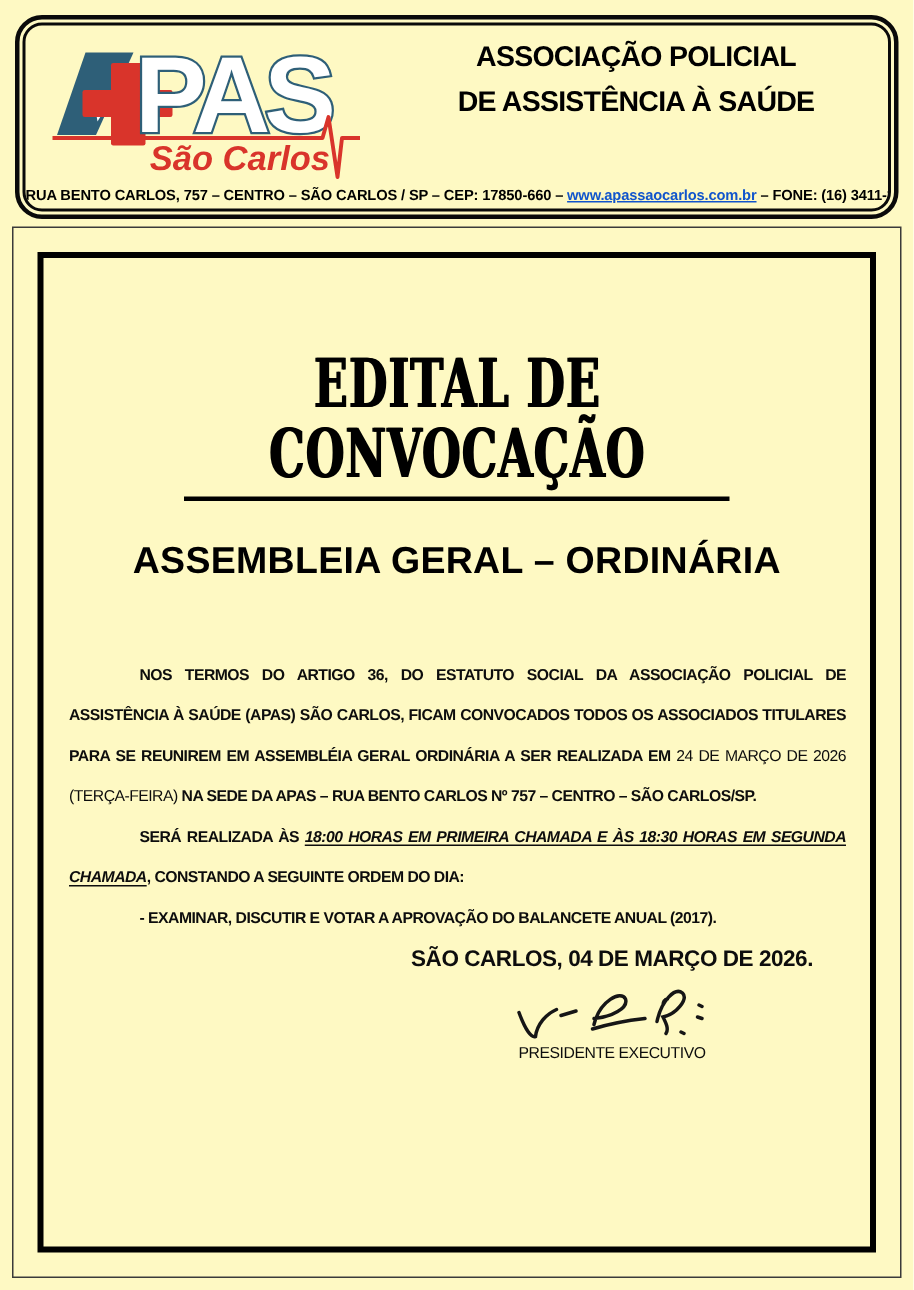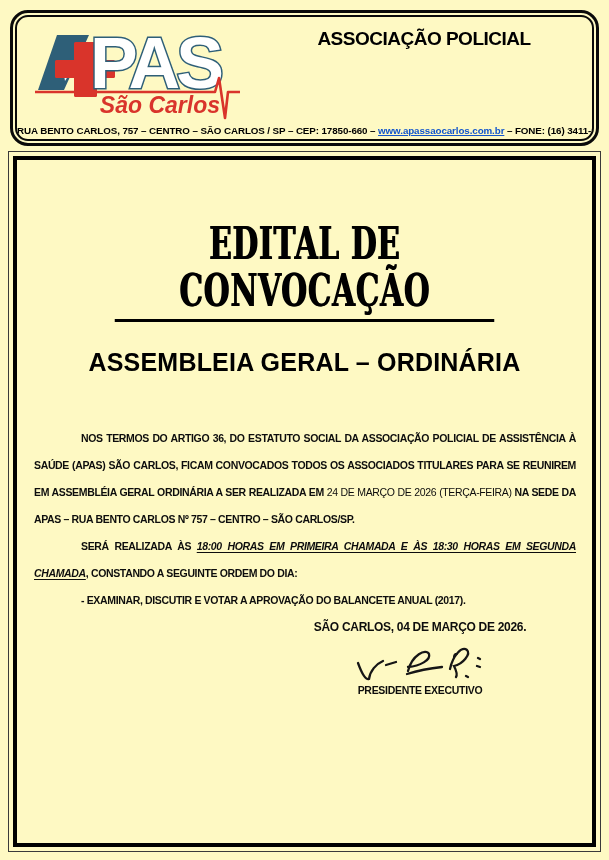--- a/index.html
+++ b/index.html
@@ -18,45 +18,45 @@
               letter-spacing:-0.5px; white-space:nowrap; }
   .slogan { margin-top:5px; font-size:12.5px; font-weight:700; font-style:italic;
             color:#000; letter-spacing:-0.2px; white-space:nowrap; }
   .address-line { position:absolute; left:0; right:0; bottom:3px; text-align:center;
                   font-size:9.8px; font-weight:700; letter-spacing:-0.1px;
                   white-space:nowrap; color:#000; }
   .address-line a { color:#1155cc; text-decoration:underline; }
 
   
   .main-box { position:absolute; left:8px; top:151px; width:593px; height:701px;
-              border:1px solid #3a3a3a; padding:4px; }
+              border:1px solid #3a3a3a; padding:16px; }
   .main-box-inner { width:100%; height:100%; border:4px solid #000; position:relative; }
 
   .doc-title-wrap { text-align:center; margin-top:60px; }
   .doc-title { display:inline-block; transform:scaleX(0.66); transform-origin:center;
                font-family:"DejaVu Serif", serif; font-weight:bold; font-size:45px;
                letter-spacing:1px; color:#000; text-shadow:1.4px 0 0 #000;
                border-bottom:3px solid #000; padding:0 6px 4px 6px; line-height:1.05; }
   .doc-subtitle { text-align:center; margin-top:26px; font-size:25px; font-weight:800;
                   letter-spacing:0.2px; color:#000; }
 
   .doc-body { margin:48px 16px 0 17px; font-size:10.5px; line-height:27px;
               letter-spacing:-0.35px; font-weight:600; color:#0d0d0d; }
   .doc-body p { text-align:justify; text-indent:47px; }
   .doc-body p.agenda { text-align:left; }
   .seg-underline { text-underline-offset:2px; }
   .seg-bold { font-weight:400; }
   .seg-emph { font-weight:800; font-style:italic; text-decoration:underline;
               text-underline-offset:2px; }
 
   .sig-block { width:280px; margin:0 16px 0 auto; text-align:center; }
-  .date-line { font-size:12px; line-height:27px; letter-spacing:-0.3px; font-weight:600; }
+  .date-line { font-size:15px; line-height:27px; letter-spacing:-0.3px; font-weight:600; }
   .signature-svg { display:block; margin:2px auto 0 auto; }
   .signer-name  { font-size:10.5px; line-height:14px; letter-spacing:-0.3px; font-weight:600; }
-  .signer-title { font-size:10.5px; line-height:15px; letter-spacing:-0.3px; font-weight:700; }
+  .signer-title { font-size:10.5px; line-height:15px; letter-spacing:-0.3px; font-weight:400; }
 </style>
 </head>
 <body>
 
 <div class="page">
 
   <div class="header-box">
     <div class="header-box-inner">
 
       <div class="logo-wrap">
@@ -71,20 +71,21 @@
           <text x="58" y="63" font-family="Liberation Sans, sans-serif" font-size="72" font-weight="bold" fill="#ffffff" stroke="#2e5f78" stroke-width="3" style="paint-order:stroke" letter-spacing="-4" textLength="130" lengthAdjust="spacingAndGlyphs">PAS</text>
 
           <path d="M3,67 L183,67 L187,53 L193,93 L196,67 L208,67" fill="none" stroke="#d9342b" stroke-width="2.6" stroke-linejoin="round"></path>
 
           <text x="188" y="88" text-anchor="end" font-family="Liberation Sans, sans-serif" font-size="23" font-weight="bold" font-style="italic" fill="#d9342b">São Carlos</text>
         </svg>
       </div>
 
       <div class="org-block">
         <div class="org-line">ASSOCIAÇÃO POLICIAL</div>
+        <div class="org-line">DE ASSISTÊNCIA À SAÚDE</div>
       </div>
 
       <div class="address-line"><span>RUA BENTO CARLOS, 757 – CENTRO – SÃO CARLOS / SP – CEP: 17850-660 – </span><a href="#">www.apassaocarlos.com.br</a><span> – FONE: (16) 3411-3656</span></div>
     </div>
   </div>
 
   <div class="main-box">
     <div class="main-box-inner">
 
       <div class="doc-title-wrap">

